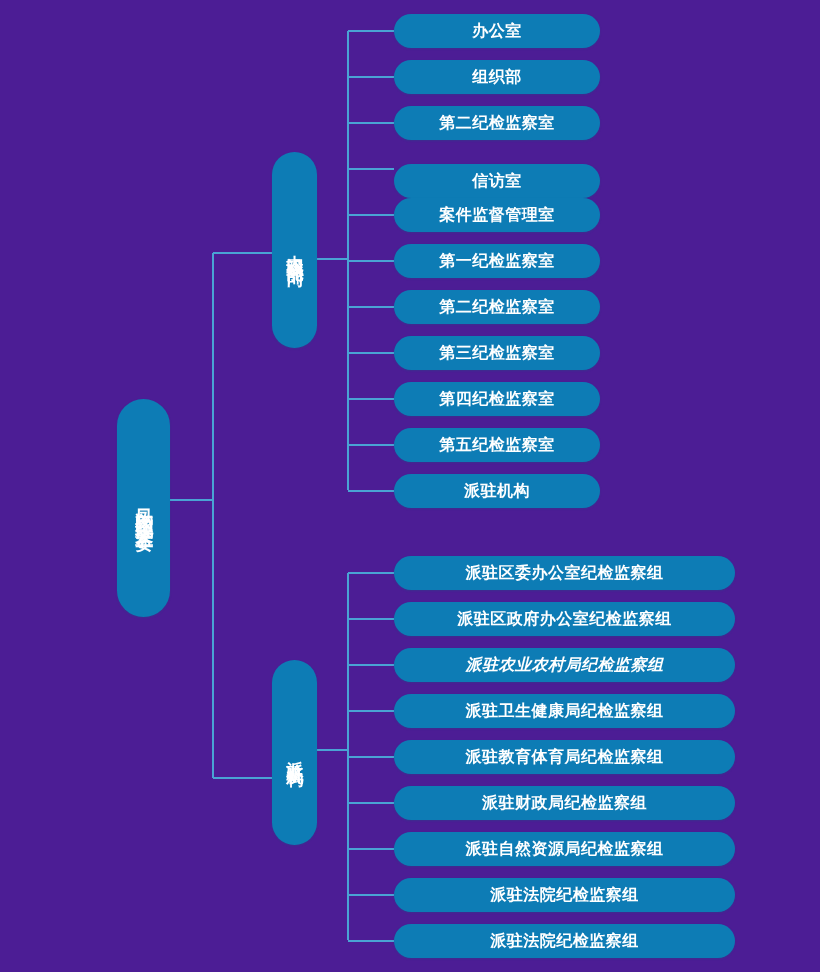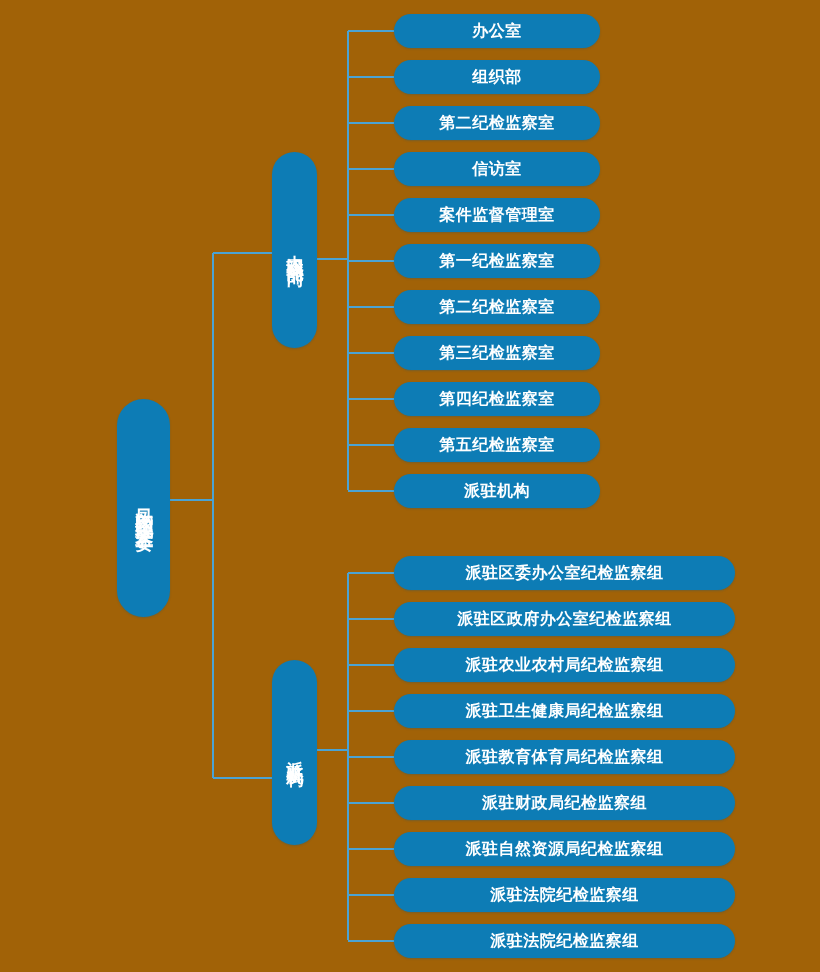--- a/index.html
+++ b/index.html
@@ -8,21 +8,21 @@
     background: #ffffff;
   }
   body {
     font-family: "Liberation Sans", "DejaVu Sans", sans-serif;
   }
   #chart-root {
     position: relative;
     width: 820px;
     height: 972px;
     overflow: hidden;
-    background: #a16207;
+    background: #4c1d95;
   }
   
   #connector-layer {
     position: absolute;
     left: 0;
     top: 0;
     width: 820px;
     height: 972px;
     pointer-events: none;
   }
@@ -131,33 +131,33 @@
   <div class="pill vpill" id="root-node">凤翔区纪委监委</div>
 
   <div class="pill vpill" id="branch-node-0">内设职能部门</div>
 
   <div class="pill vpill" id="branch-node-1">派驻机构</div>
 
   <div id="group-a-host">
       <div class="pill leaf-pill group-a" style="top: 14px;">办公室</div>
       <div class="pill leaf-pill group-a" style="top: 60px;">组织部</div>
       <div class="pill leaf-pill group-a" style="top: 106px;">第二纪检监察室</div>
-      <div class="pill leaf-pill group-a" style="top: 152px;">信访室</div>
+      <div class="pill leaf-pill group-a" style="top: 164px;">信访室</div>
       <div class="pill leaf-pill group-a" style="top: 198px;">案件监督管理室</div>
       <div class="pill leaf-pill group-a" style="top: 244px;">第一纪检监察室</div>
       <div class="pill leaf-pill group-a" style="top: 290px;">第二纪检监察室</div>
       <div class="pill leaf-pill group-a" style="top: 336px;">第三纪检监察室</div>
       <div class="pill leaf-pill group-a" style="top: 382px;">第四纪检监察室</div>
       <div class="pill leaf-pill group-a" style="top: 428px;">第五纪检监察室</div>
       <div class="pill leaf-pill group-a" style="top: 474px;">派驻机构</div>
     </div>
   <div id="group-b-host">
       <div class="pill leaf-pill group-b" style="top: 556px;">派驻区委办公室纪检监察组</div>
       <div class="pill leaf-pill group-b" style="top: 602px;">派驻区政府办公室纪检监察组</div>
-      <div class="pill leaf-pill group-b" style="top: 648px;">派驻农业农村局纪检监察组</div>
+      <div class="pill leaf-pill group-b" style="top: 648px; font-style: italic;">派驻农业农村局纪检监察组</div>
       <div class="pill leaf-pill group-b" style="top: 694px;">派驻卫生健康局纪检监察组</div>
       <div class="pill leaf-pill group-b" style="top: 740px;">派驻教育体育局纪检监察组</div>
       <div class="pill leaf-pill group-b" style="top: 786px;">派驻财政局纪检监察组</div>
       <div class="pill leaf-pill group-b" style="top: 832px;">派驻自然资源局纪检监察组</div>
       <div class="pill leaf-pill group-b" style="top: 878px;">派驻法院纪检监察组</div>
       <div class="pill leaf-pill group-b" style="top: 924px;">派驻法院纪检监察组</div>
     </div>
 
 </div>
 

